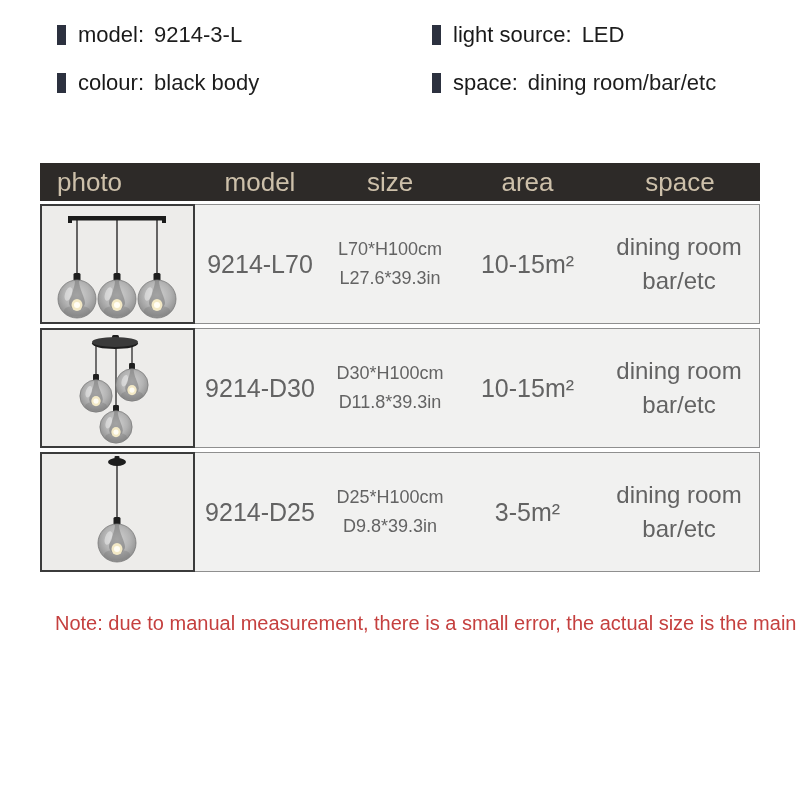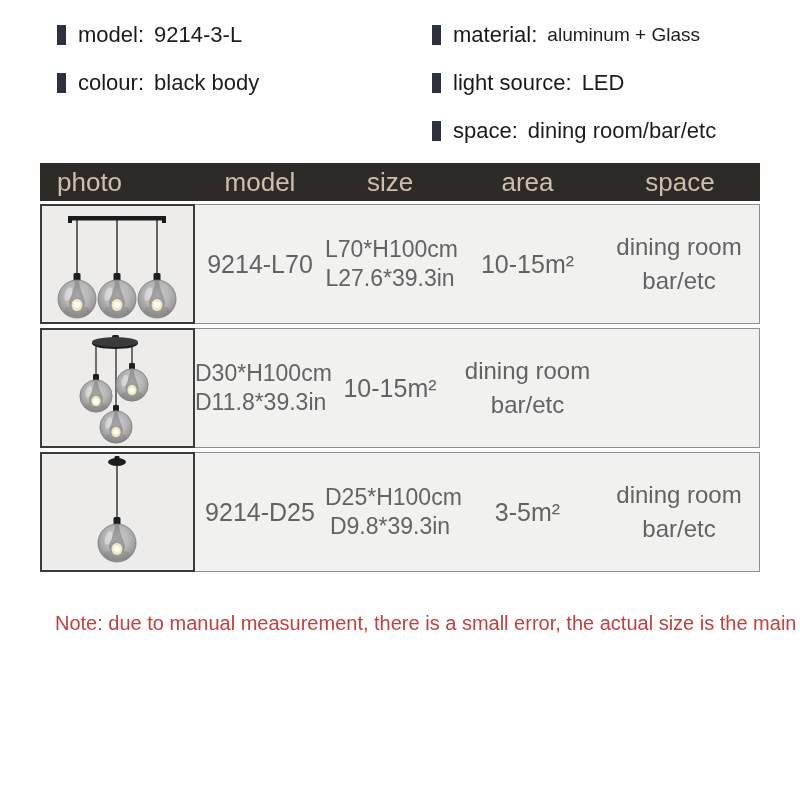--- a/index.html
+++ b/index.html
@@ -31,21 +31,21 @@
     display:grid;grid-template-columns:155px 130px 130px 145px 160px;align-items:center;
     font-size:26px;}
   .t-header .h-cell{text-align:center;}
   .t-header .h-cell.first{text-align:left;padding-left:17px;}
   .t-rows{margin-top:3px;display:flex;flex-direction:column;gap:4px;}
   .t-row{height:120px;display:flex;}
   .photo-cell{width:155px;height:120px;background:var(--photo-bg);border:2px solid #3b3b3b;flex:0 0 auto;}
   .row-panel{flex:1;background:var(--row-bg);border:1px solid #8f8f8f;border-left:none;
     display:grid;grid-template-columns:130px 130px 145px 158px;align-items:center;text-align:center;color:#636363;}
   .cell-model{font-size:25px;}
-  .cell-size{font-size:23px;line-height:29px;}
+  .cell-size{font-size:18px;line-height:29px;}
   .cell-area{font-size:25px;text-align:center;}
   .cell-space{font-size:24px;line-height:34px;}
 
   
   .note{position:absolute;left:55px;top:612px;font-size:20px;color:var(--note);white-space:nowrap;}
 
   .defs-holder{position:absolute;width:0;height:0;overflow:hidden;}
 </style>
 </head>
 <body>
@@ -78,25 +78,20 @@
       <span class="spec-value">9214-3-L</span>
     </div>
     <div class="spec-item">
       <span class="bullet"></span>
       <span class="spec-label">colour:</span>
       <span class="spec-value">black body</span>
     </div>
   </div>
 
   <div class="spec-col right">
-    <div class="spec-item">
-      <span class="bullet"></span>
-      <span class="spec-label">material:</span>
-      <span class="spec-value small">aluminum + Glass</span>
-    </div>
     <div class="spec-item">
       <span class="bullet"></span>
       <span class="spec-label">light source:</span>
       <span class="spec-value">LED</span>
     </div>
     <div class="spec-item">
       <span class="bullet"></span>
       <span class="spec-label">space:</span>
       <span class="spec-value">dining room/bar/etc</span>
     </div>
@@ -149,20 +144,21 @@
             <line x1="74" y1="16" x2="74" y2="78" stroke="#2a2a2a" stroke-width="1.3"></line>
             <rect x="70" y="5" width="7" height="6" rx="1.5" fill="#1d1d1d"></rect>
             <ellipse cx="73" cy="13.5" rx="23" ry="5.5" fill="#1d1d1d"></ellipse>
             <ellipse cx="73" cy="12" rx="23" ry="5" fill="#3a3a3a"></ellipse>
             <use href="#globeShape" xlink:href="#globeShape" transform="translate(54,66) scale(0.85)"></use>
             <use href="#globeShape" xlink:href="#globeShape" transform="translate(90,55) scale(0.85)"></use>
             <use href="#globeShape" xlink:href="#globeShape" transform="translate(74,97) scale(0.85)"></use>
           </svg>
         </div>
         <div class="row-panel">
+          <div class="cell-model">9214-D30</div>
           <div class="cell-size">
             <div>D30*H100cm</div>
             <div>D11.8*39.3in</div>
           </div>
           <div class="cell-area">10-15m²</div>
           <div class="cell-space">
             <div>dining room</div>
             <div>bar/etc</div>
           </div>
         </div>

